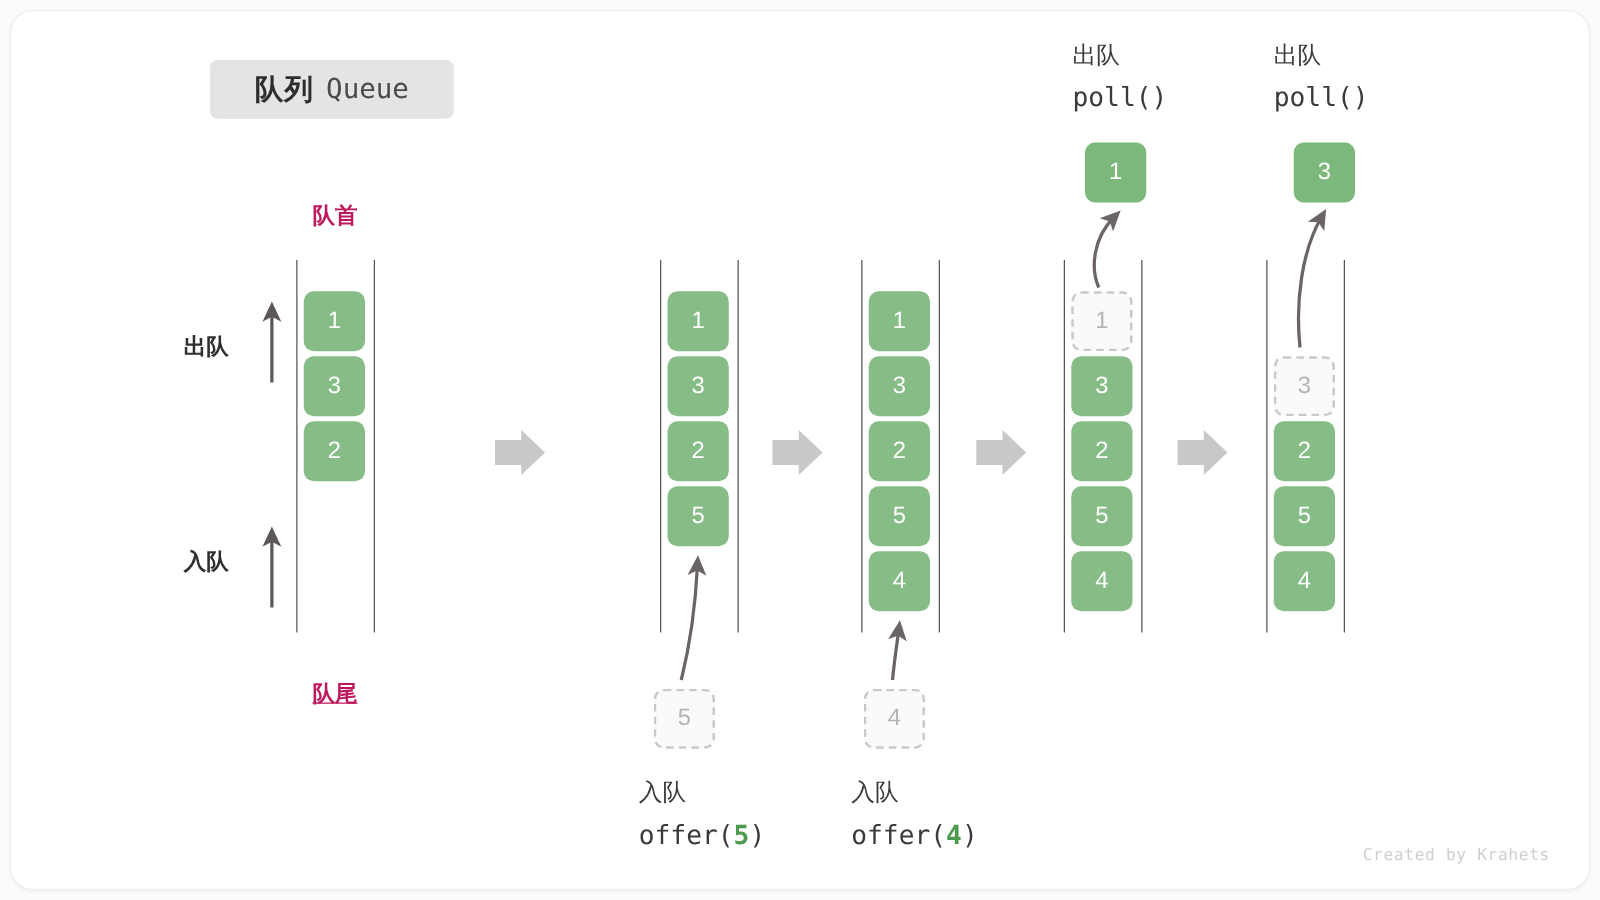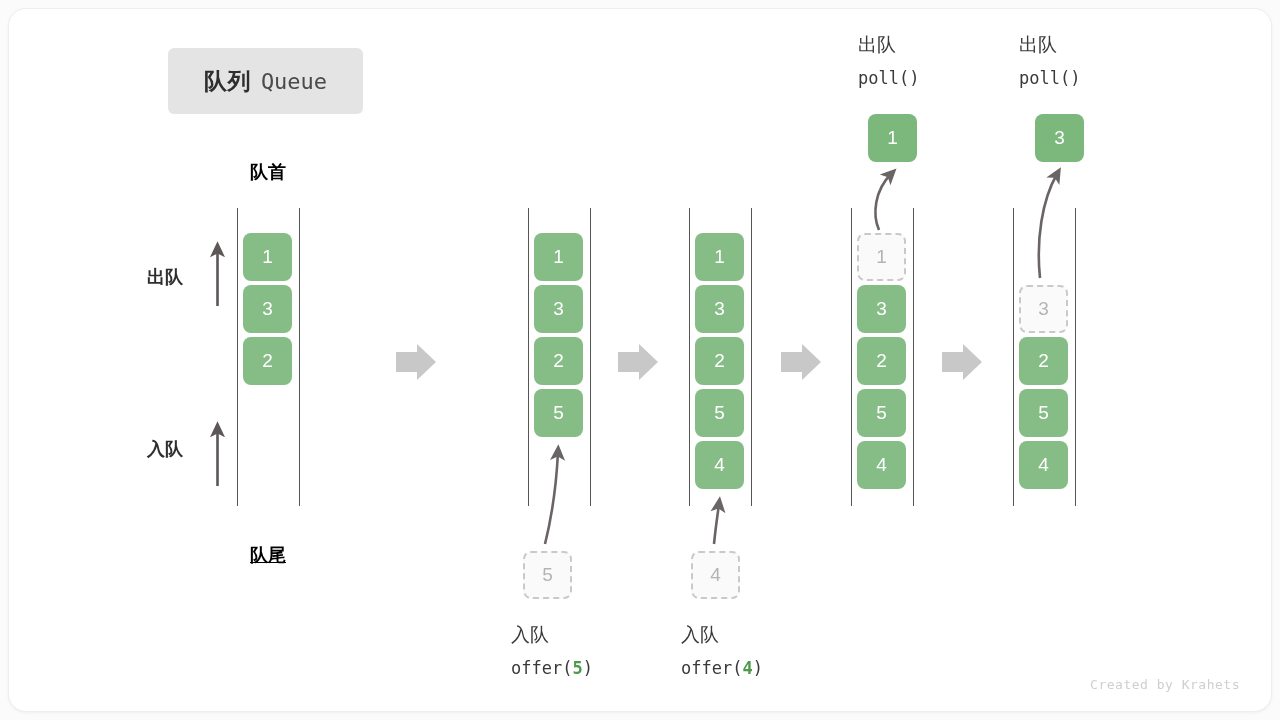--- a/index.html
+++ b/index.html
@@ -32,21 +32,21 @@
     box-sizing: border-box;
     box-shadow: 0 1px 3px rgba(0,0,0,0.05);
   }
 
   
   .title-badge {
     position: absolute;
     left: 168px;
     top: 48px;
     width: 195px;
-    height: 66px;
+    height: 47px;
     background: #e4e4e4;
     border-radius: 6px;
     display: flex;
     align-items: center;
     justify-content: center;
     gap: 10px;
   }
   .title-cn {
     font-size: 23px;
     font-weight: bold;
@@ -64,39 +64,39 @@
     position: absolute;
     font-size: 18px;
     font-weight: bold;
     color: #2e2e2e;
     white-space: nowrap;
   }
   .lbl-head {
     position: absolute;
     font-size: 18px;
     font-weight: bold;
-    color: #000000;
+    color: #be185d;
     white-space: nowrap;
     text-align: center;
   }
   .op-label {
     position: absolute;
     white-space: nowrap;
     text-align: left;
   }
   .op-label .op-cn {
     display: block;
     font-size: 19px;
     color: #3a3a3a;
     line-height: 34px;
   }
   .op-label .op-code {
     display: block;
     font-family: "DejaVu Sans Mono", "Liberation Mono", monospace;
-    font-size: 17px;
+    font-size: 21px;
     color: #3a3a3a;
     line-height: 32px;
   }
   .op-code .num {
     color: #4c9a4c;
     font-weight: bold;
   }
 
   
   .rail {

